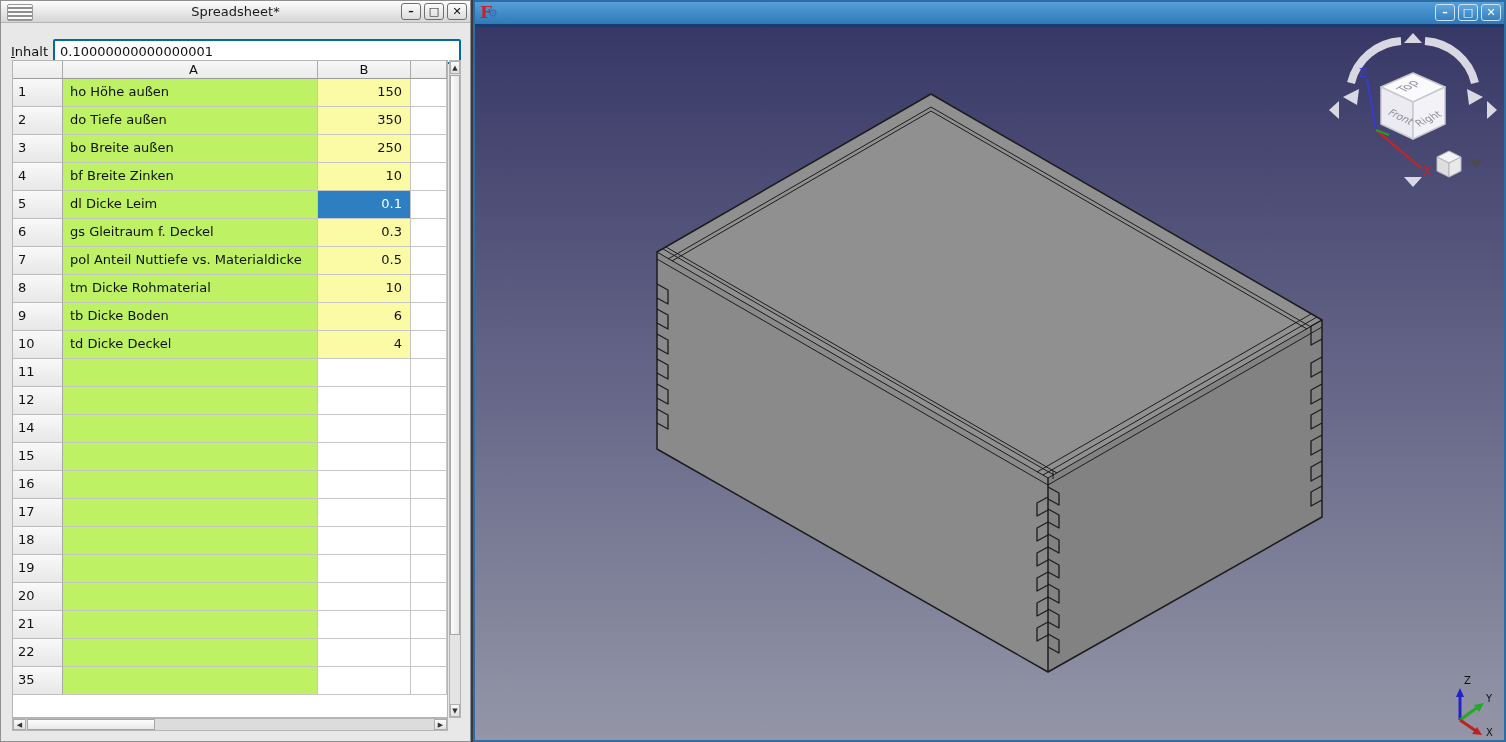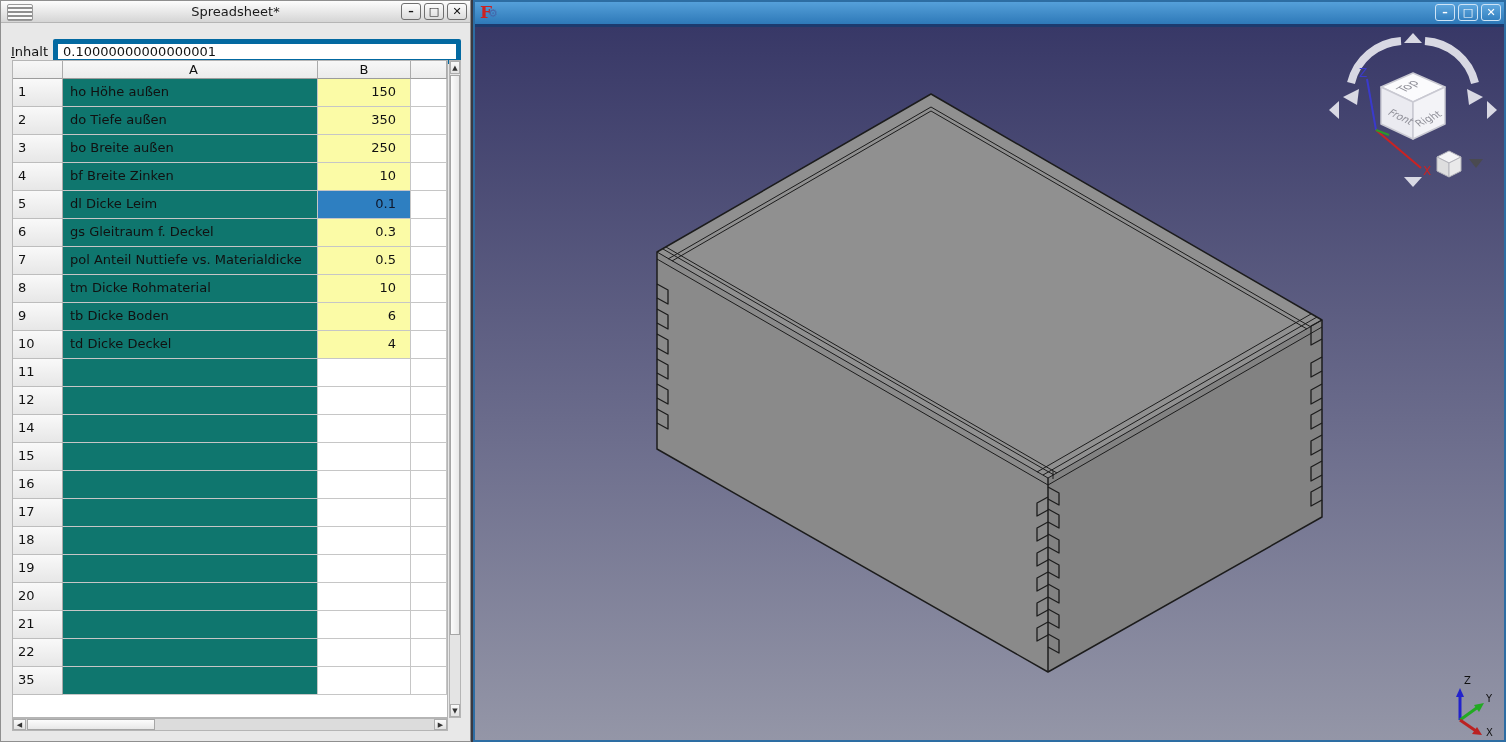--- a/index.html
+++ b/index.html
@@ -24,41 +24,41 @@
   #win-sheet .tb-btn { background:linear-gradient(#fcfcfc,#dcdcdc);
                        border:1px solid #6f6f6f; color:#111; }
   .sheet-app-icon { position:absolute; left:6px; top:3px; width:26px; height:17px;
                     border:1px solid #9a9a9a; border-radius:2px;
                     background:repeating-linear-gradient(#fafafa 0 2px, #8f8f8f 2px 4px); }
 
   .inhalt-row { position:absolute; left:0; top:28px; width:100%; height:28px;margin-top:9px; }
   .inhalt-label { position:absolute; left:10px; top:6px; font-size:13px; color:#111; }
   .inhalt-label .mn { text-decoration:underline; }
   .inhalt-input { position:absolute; left:52px; top:1px; width:408px; height:25px;
-                  border:5px solid #0369a1; border-radius:2px; background:#fff;
+                  border:2px solid #0369a1; border-radius:2px; background:#fff;
                   font-family:"DejaVu Sans",sans-serif; font-size:13px; color:#111;
                   padding-left:5px; }
 
   .sheet-frame { position:absolute; left:11px; top:59px; width:449px; height:658px; }
   .sheet-body { position:absolute; left:0; top:0; width:436px; height:658px;
                 overflow:hidden; background:#fff; border:1px solid #b5b5b5; }
   .srow { display:flex; height:28px; }
   .srow.hdr { height:18px; }
   .c { border-right:1px solid #c6c6c6; border-bottom:1px solid #c6c6c6;
        font-size:13px; color:#111; overflow:hidden; white-space:nowrap; }
   .c.num { width:50px; background:linear-gradient(#f9f9f9,#e7e7e7);
            border-right:1px solid #a9a9a9; border-bottom:1px solid #bdbdbd;
            padding:5px 0 0 5px; }
-  .c.colA { width:255px; background:#0f766e; padding:5px 0 0 7px; }
-  .c.colB { width:93px; background:#fff; text-align:right; padding:5px 14px 0 0; }
+  .c.colA { width:255px; background:#bef264; padding:5px 0 0 7px; }
+  .c.colB { width:93px; background:#fff; text-align:right; padding:5px 8px 0 0; }
   .c.colX { width:36px; background:#fff; }
   .hdr .c { background:linear-gradient(#f7f7f7,#ebebeb); text-align:center;
             padding-top:1px; border-right:1px solid #ababab; border-bottom:1px solid #9c9c9c; }
   .c.val { background:#fbfba6; }
-  .c.sel { background:#2e7fc1; color:#0f172a; }
+  .c.sel { background:#2e7fc1; color:#ffffff; }
 
   
   .vscroll { position:absolute; left:437px; top:0; width:12px; height:658px;
              background:#e4e4e4; border:1px solid #b5b5b5; }
   .hscroll { position:absolute; left:0; top:658px; width:436px; height:13px;
              background:#dcdcdc; border:1px solid #b5b5b5; }
   .sb-btn { position:absolute; background:linear-gradient(#fafafa,#e2e2e2);
             border:1px solid #adadad; display:flex; align-items:center;
             justify-content:center; font-size:7px; color:#333; }
   .vscroll .sb-btn { left:0; width:10px; height:13px; }

